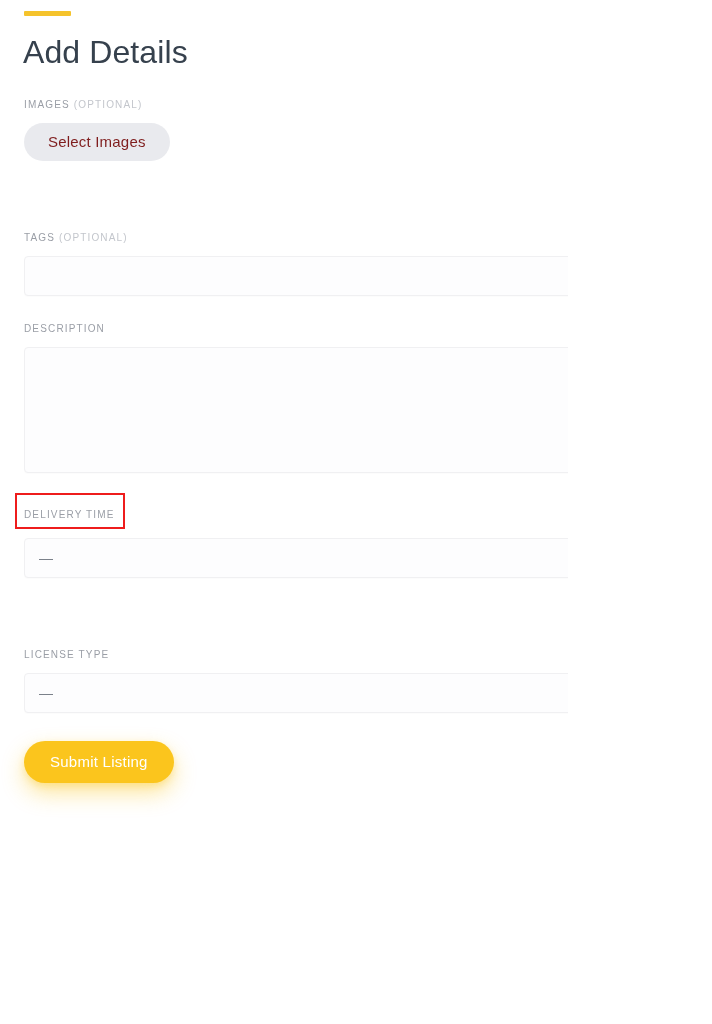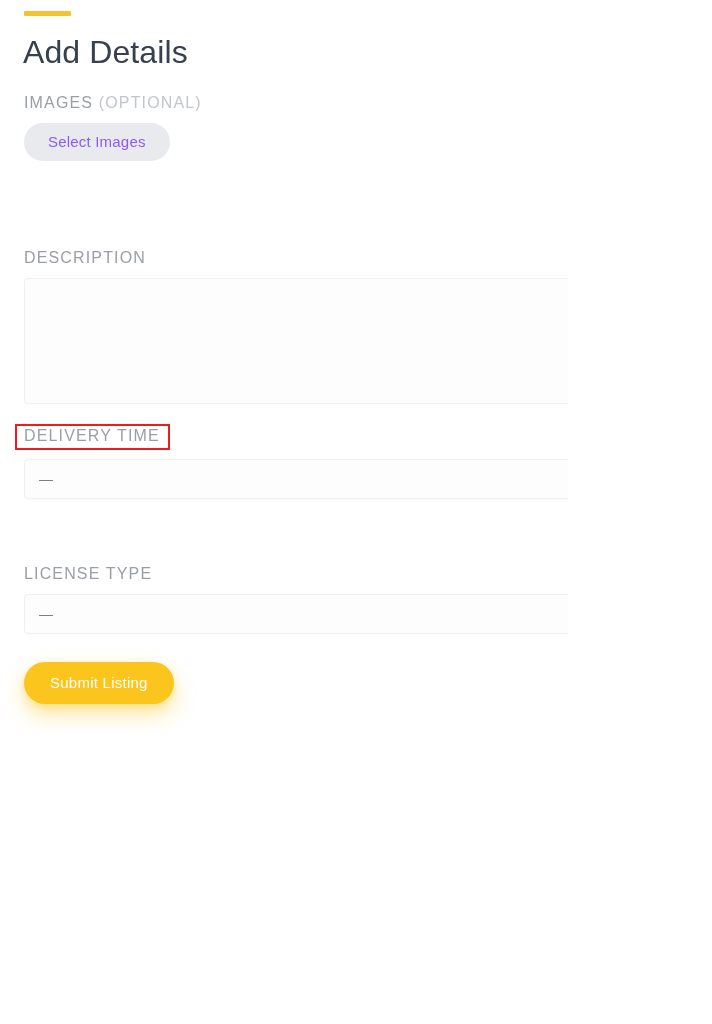--- a/index.html
+++ b/index.html
@@ -57,38 +57,38 @@
   }
 
   .field-block {
     position: relative;
     padding-left: 24px;
   }
 
   
   .field-label {
     display: block;
-    font-size: 16px;
+    font-size: 10px;
     line-height: 14px;
     letter-spacing: 1.15px;
     color: #9a9ea6;
     text-transform: uppercase;
     white-space: nowrap;
   }
   .field-label .optional {
     color: #c3c6cc;
   }
 
   
   .label-wrap {
     display: inline-block;
     position: relative;
   }
   .label-wrap.annotated {
-    padding: 3px 8px 5px 7px;
+    padding: 13px 8px 5px 7px;
     margin-left: -7px;
     box-sizing: border-box;
     outline: 2px solid #ee1c1c;
     outline-offset: 0;
   }
 
   
   .input,
   .select,
   .textarea {
@@ -121,21 +121,21 @@
 
   
   .pill-button {
     display: inline-block;
     box-sizing: border-box;
     height: 38px;
     padding: 0 24px;
     border: none;
     border-radius: 19px;
     background: #e9eaee;
-    color: #8b5cf6;
+    color: #7f1d1d;
     font-family: "Liberation Sans", sans-serif;
     font-size: 15px;
     line-height: 38px;
     letter-spacing: 0.2px;
     cursor: pointer;
   }
 
   
   .submit-button {
     display: inline-block;
@@ -179,20 +179,27 @@
     </div>
 
     <div class="gap-block"></div>
 
 
     <div class="gap-block"></div>
 
 
     <div class="gap-block"></div>
 
+    <div class="field-block">
+      <span class="label-wrap">
+        <span class="field-label"><span>TAGS</span> <span class="optional">(OPTIONAL)</span></span>
+      </span>
+      <div class="gap-label-to-control"></div>
+      <input class="input" type="text" placeholder="" style="">
+    </div>
 
     <div class="gap-block"></div>
 
     <div class="field-block">
       <span class="label-wrap">
         <span class="field-label"><span>DESCRIPTION</span></span>
       </span>
       <div class="gap-label-to-control"></div>
       <textarea class="textarea" placeholder="" style=""></textarea>
     </div>

